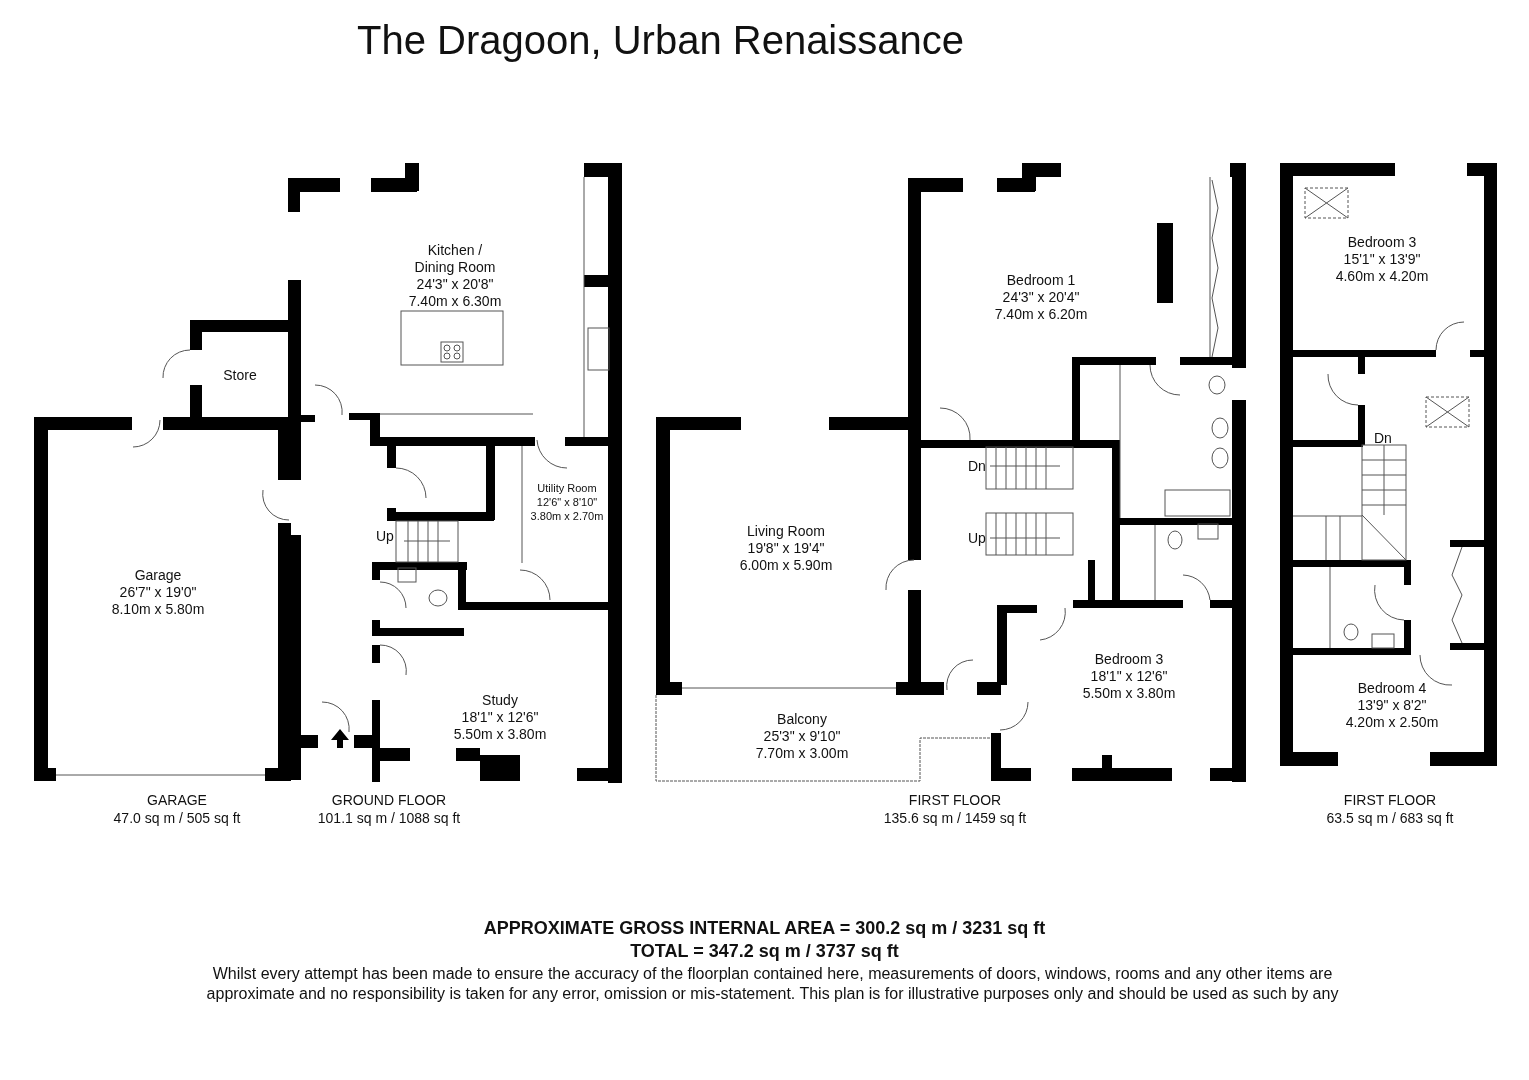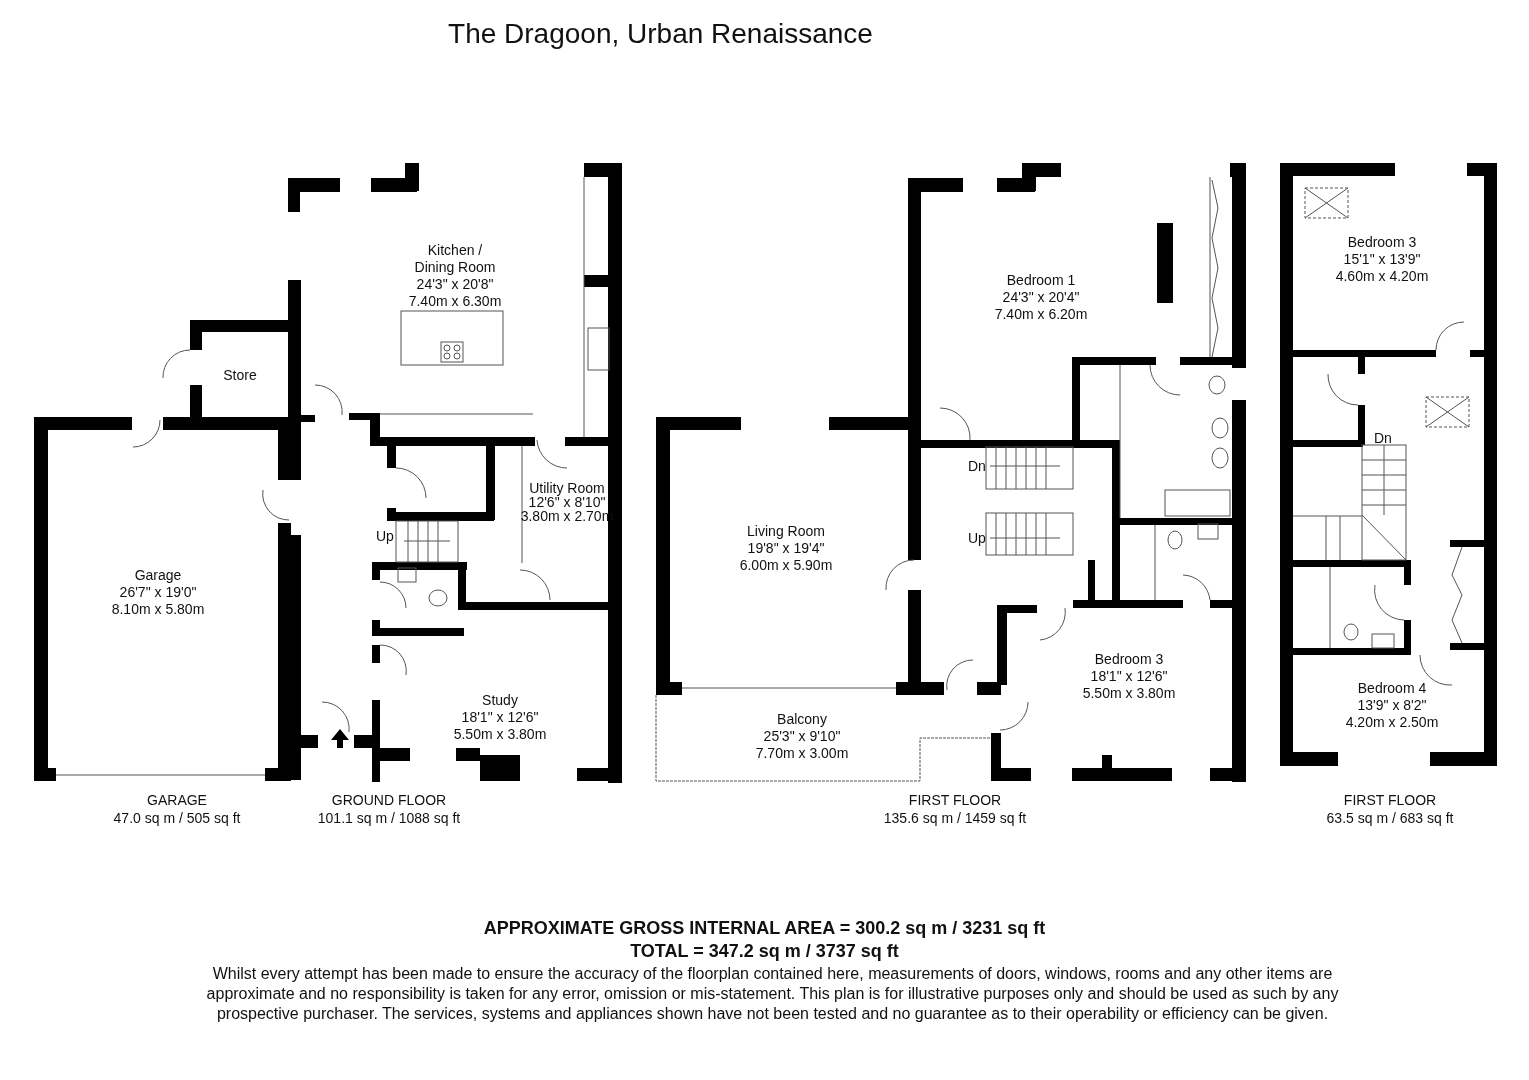--- a/index.html
+++ b/index.html
@@ -1,20 +1,20 @@
 <!DOCTYPE html>
 <html><head>
 <meta charset="utf-8">
 <style>
   html, body { margin:0; padding:0; background:#ffffff; }
   body { width:1529px; height:1080px; position:relative; overflow:hidden; font-family:"Liberation Sans", sans-serif; color:#111; }
-  .title { position:absolute; left:0; width:1321px; top:18px; text-align:center; font-size:28px; }
+  .title { position:absolute; left:0; width:1321px; top:18px; text-align:center; font-size:40px; }
   svg.plan { position:absolute; left:0; top:0; }
   .lbl { position:absolute; text-align:center; font-size:14px; line-height:17px; transform:translateX(-50%); white-space:nowrap; }
-  .lbl.sm { font-size:14px; line-height:14px; }
+  .lbl.sm { font-size:11px; line-height:14px; }
   .stair-lbl { position:absolute; font-size:14px; }
   .floor-cap { position:absolute; text-align:center; font-size:14px; line-height:18px; transform:translateX(-50%); white-space:nowrap; }
   .summary { position:absolute; left:0; width:1529px; top:917px; text-align:center; }
   .summary .b { font-weight:bold; font-size:18px; line-height:23px; }
   .summary .disc { font-size:16px; line-height:20px; margin-top:1px;padding-left:16px; }
 </style>
 </head>
 <body>
 
 <div class="title">The Dragoon, Urban Renaissance</div>
@@ -303,15 +303,14 @@
   <div>FIRST FLOOR</div>
   <div>63.5 sq m / 683 sq ft</div>
 </div>
 
 <div class="summary">
   <div class="b">APPROXIMATE GROSS INTERNAL AREA = 300.2 sq m / 3231 sq ft</div>
   <div class="b">TOTAL = 347.2 sq m / 3737 sq ft</div>
   <div class="disc">
     <div>Whilst every attempt has been made to ensure the accuracy of the floorplan contained here, measurements of doors, windows, rooms and any other items are</div>
     <div>approximate and no responsibility is taken for any error, omission or mis-statement. This plan is for illustrative purposes only and should be used as such by any</div>
-    <div>prospective purchaser. The services, systems and appliances shown have not been tested and no guarantee as to their operability or efficiency can be given.</div>
   </div>
 </div>
 
 </body></html>

